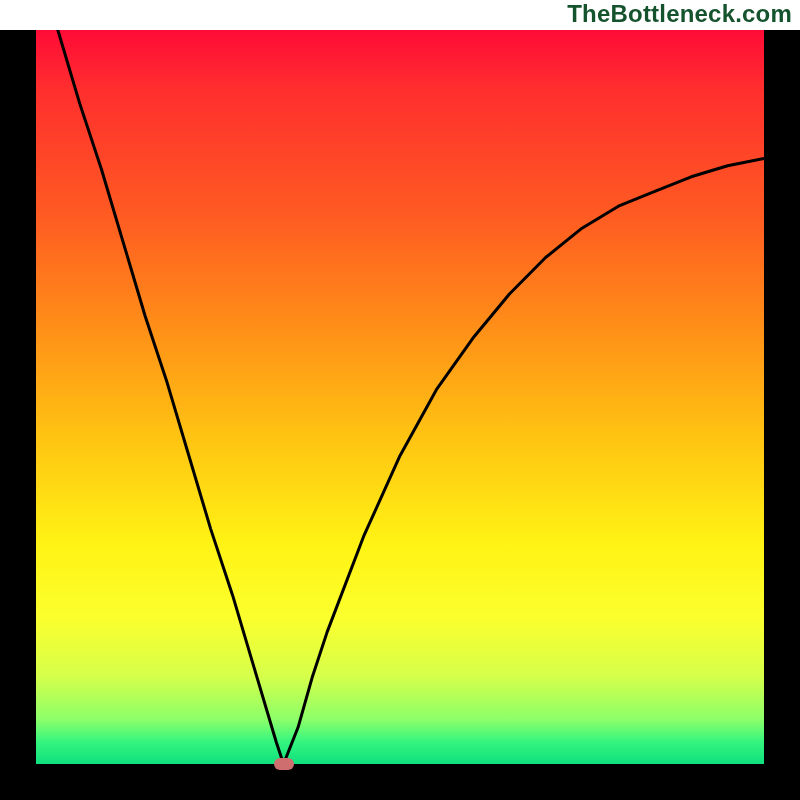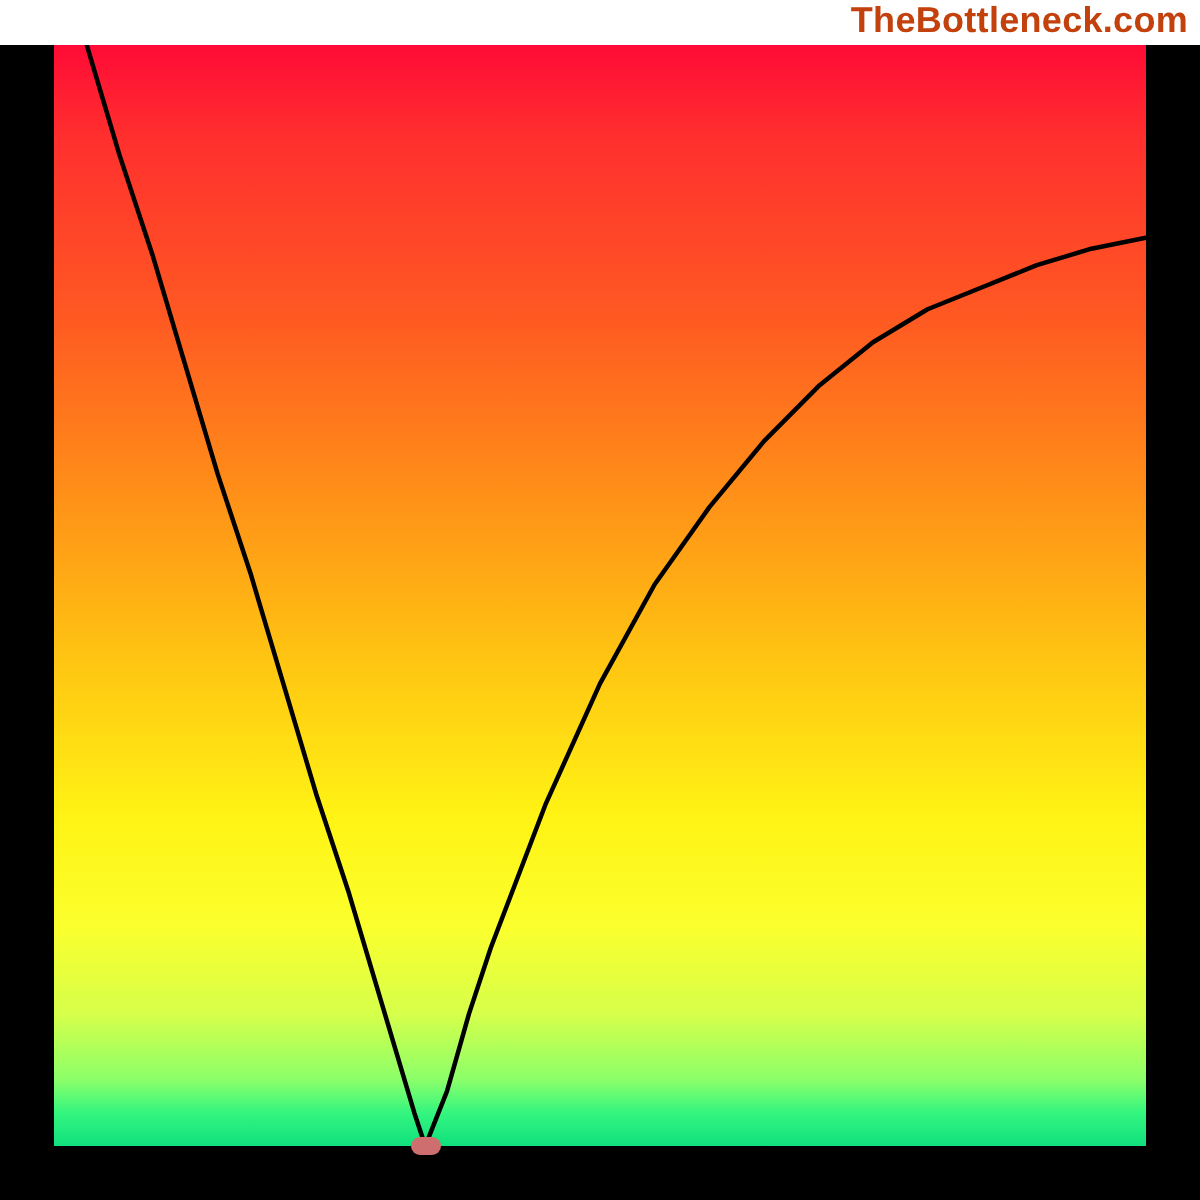--- a/index.html
+++ b/index.html
@@ -15,21 +15,21 @@
     position: relative;
     width: 800px;
     height: 800px;
   }
   .watermark {
     position: absolute;
     top: 0px;
     right: 8px;
     font-size: 24px;
     font-weight: 600;
-    color: #c2410c;
+    color: #14532d;
     letter-spacing: 0.2px;
     z-index: 10;
   }
   .frame {
     position: absolute;
     left: 0;
     top: 30px;
     width: 800px;
     height: 770px;
     box-sizing: border-box;

